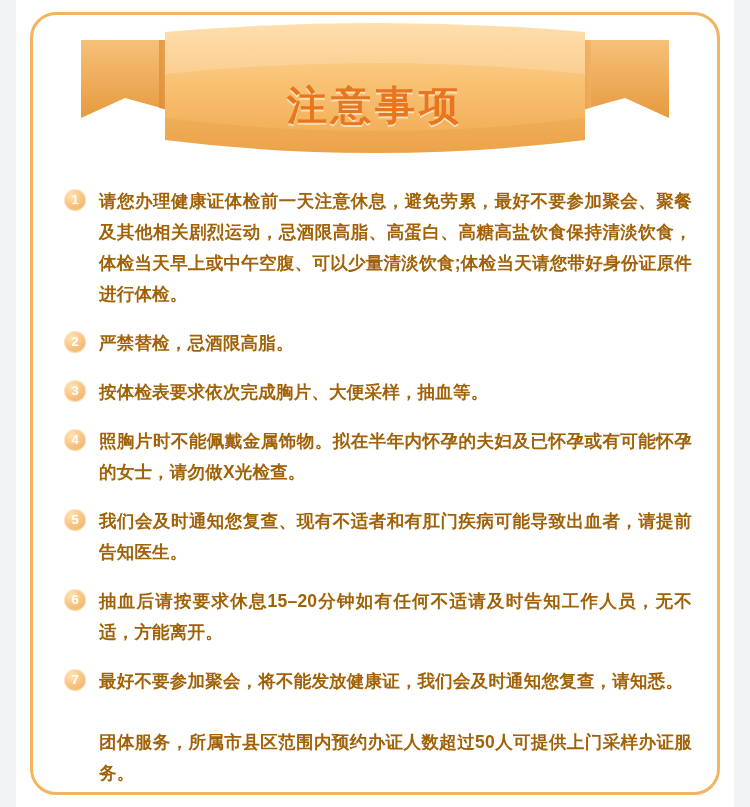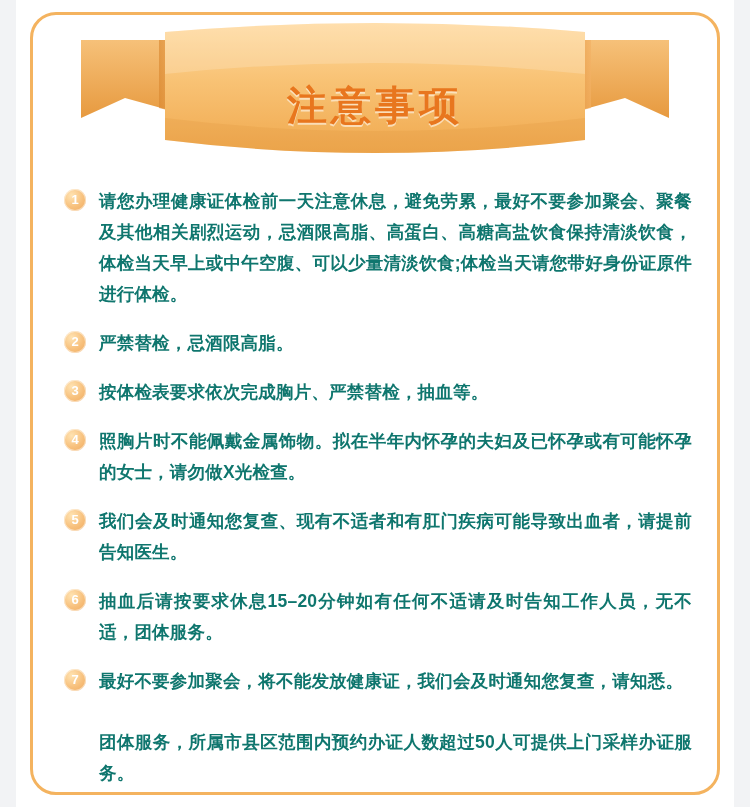--- a/index.html
+++ b/index.html
@@ -88,21 +88,21 @@
     font-size: 13px;
     line-height: 22px;
     text-align: center;
     font-weight: bold;
     box-shadow: inset 0 0 0 1px rgba(255,255,255,.5);
   }
   .txt {
     flex: 1 1 auto;
     font-size: 17.5px;
     line-height: 31px;
-    color: #0f766e;
+    color: #a16207;
     font-weight: bold;
     letter-spacing: .2px;
     text-align: justify;
   }
   .item.no-num .num { visibility: hidden; }
   .footer-note { margin-top: 30px; }
 </style>
 </head>
 <body>
 
@@ -151,36 +151,36 @@
       <div class="txt">请您办理健康证体检前一天注意休息，避免劳累，最好不要参加聚会、聚餐及其他相关剧烈运动，忌酒限高脂、高蛋白、高糖高盐饮食保持清淡饮食，体检当天早上或中午空腹、可以少量清淡饮食;体检当天请您带好身份证原件进行体检。</div>
     </div>
 
     <div class="item">
       <div class="num">2</div>
       <div class="txt">严禁替检，忌酒限高脂。</div>
     </div>
 
     <div class="item">
       <div class="num">3</div>
-      <div class="txt">按体检表要求依次完成胸片、严禁替检，抽血等。</div>
+      <div class="txt">按体检表要求依次完成胸片、大便采样，抽血等。</div>
     </div>
 
     <div class="item">
       <div class="num">4</div>
       <div class="txt">照胸片时不能佩戴金属饰物。拟在半年内怀孕的夫妇及已怀孕或有可能怀孕的女士，请勿做X光检查。</div>
     </div>
 
     <div class="item">
       <div class="num">5</div>
       <div class="txt">我们会及时通知您复查、现有不适者和有肛门疾病可能导致出血者，请提前告知医生。</div>
     </div>
 
     <div class="item">
       <div class="num">6</div>
-      <div class="txt">抽血后请按要求休息15–20分钟如有任何不适请及时告知工作人员，无不适，团体服务。</div>
+      <div class="txt">抽血后请按要求休息15–20分钟如有任何不适请及时告知工作人员，无不适，方能离开。</div>
     </div>
 
     <div class="item">
       <div class="num">7</div>
       <div class="txt">最好不要参加聚会，将不能发放健康证，我们会及时通知您复查，请知悉。</div>
     </div>
 
     <div class="item no-num footer-note">
       <div class="num"></div>
       <div class="txt">团体服务，所属市县区范围内预约办证人数超过50人可提供上门采样办证服务。</div>

